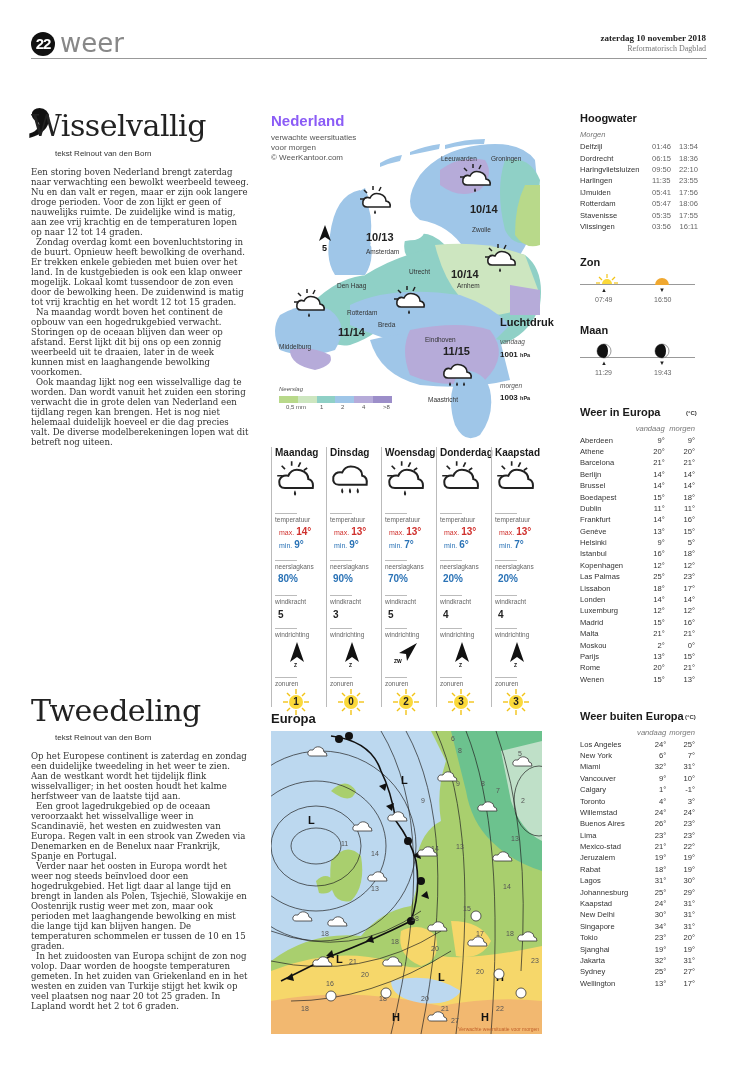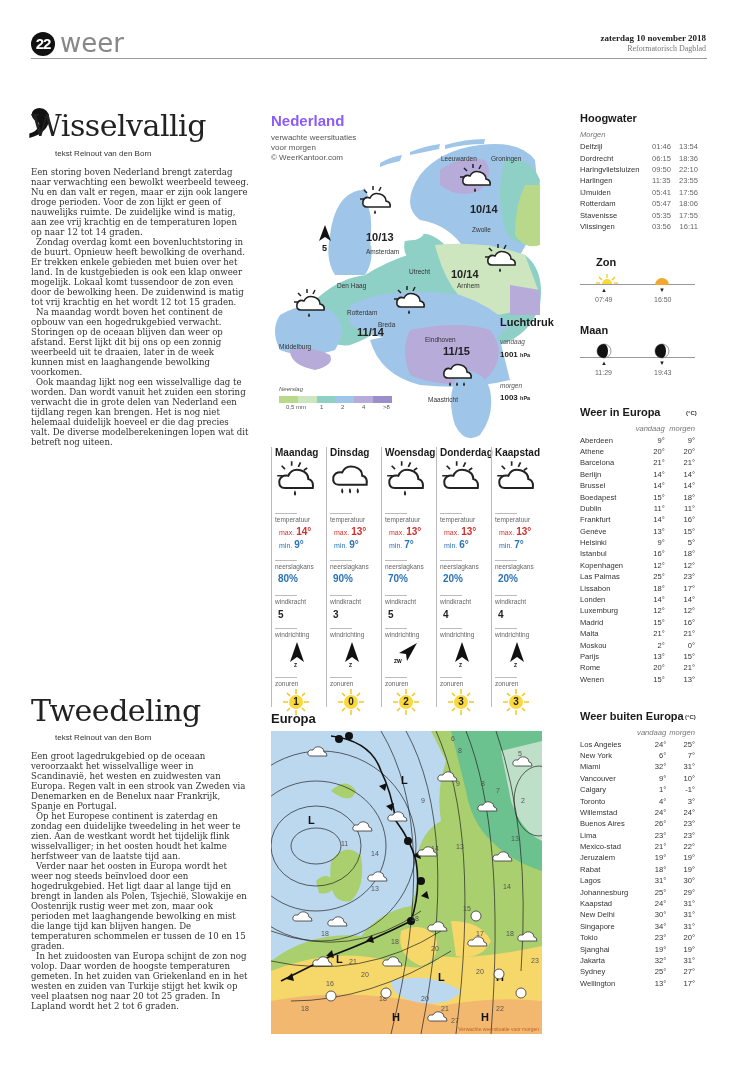--- a/index.html
+++ b/index.html
@@ -57,22 +57,22 @@
 <div class="abs art-body" style="top:167px">
   <p>Een storing boven Nederland brengt zaterdag naar verwachting een bewolkt weerbeeld teweeg. Nu en dan valt er regen, maar er zijn ook langere droge perioden. Voor de zon lijkt er geen of nauwelijks ruimte. De zuidelijke wind is matig, aan zee vrij krachtig en de temperaturen lopen op naar 12 tot 14 graden.</p>
   <p>Zondag overdag komt een bovenluchtstoring in de buurt. Opnieuw heeft bewolking de overhand. Er trekken enkele gebieden met buien over het land. In de kustgebieden is ook een klap onweer mogelijk. Lo­kaal komt tussendoor de zon even door de bewolking heen. De zuidenwind is matig tot vrij krachtig en het wordt 12 tot 15 graden.</p>
   <p>Na maandag wordt boven het continent de opbouw van een hogedrukgebied verwacht. Storingen op de oceaan blijven dan weer op afstand. Eerst lijkt dit bij ons op een zonnig weerbeeld uit te draaien, later in de week kunnen mist en laaghangende bewolking voorkomen.</p>
   <p>Ook maandag lijkt nog een wisselvallige dag te worden. Dan wordt vanuit het zuiden een storing verwacht die in grote delen van Nederland een tijdlang regen kan brengen. Het is nog niet helemaal duidelijk hoeveel er die dag precies valt. De diverse modelberekeningen lopen wat dit betreft nog uiteen.</p>
 </div>
 
 <div class="abs art-title" style="top:693px">Tweedeling</div>
 <div class="abs byline" style="top:733px">tekst Reinout van den Born</div>
 <div class="abs art-body" style="top:751px">
+  <p>Op het Europese continent is zaterdag en zondag een duidelijke tweedeling in het weer te zien. Aan de westkant wordt het tijdelijk flink wisselvalliger; in het oosten houdt het kalme herfstweer van de laatste tijd aan.</p>
   <p>Een groot lagedrukgebied op de oceaan veroorzaakt het wisselvallige weer in Scandinavië, het westen en zuidwesten van Europa. Regen valt in een strook van Zweden via Denemarken en de Benelux naar Frank­rijk, Spanje en Portugal.</p>
-  <p>Op het Europese continent is zaterdag en zondag een duidelijke tweedeling in het weer te zien. Aan de westkant wordt het tijdelijk flink wisselvalliger; in het oosten houdt het kalme herfstweer van de laatste tijd aan.</p>
   <p>Verder naar het oosten in Europa wordt het weer nog steeds beïnvloed door een hogedrukgebied. Het ligt daar al lange tijd en brengt in landen als Polen, Tsjechië, Slowakije en Oostenrijk rustig weer met zon, maar ook perioden met laaghangende bewol­king en mist die lange tijd kan blijven hangen. De temperaturen schommelen er tussen de 10 en 15 graden.</p>
   <p>In het zuidoosten van Europa schijnt de zon nog volop. Daar worden de hoogste temperaturen geme­ten. In het zuiden van Griekenland en in het westen en zuiden van Turkije stijgt het kwik op veel plaat­sen nog naar 20 tot 25 graden. In Lapland wordt het 2 tot 6 graden.</p>
 </div>
 
 <div class="abs h-title" style="left:271px;top:112px">Nederland</div>
 <div class="abs sub" style="left:271px;top:133px">
   <div>verwachte weersituaties</div>
   <div>voor morgen</div>
   <div>© WeerKantoor.com</div>
 </div>
@@ -120,21 +120,21 @@
 <div class="abs city" style="left:347px;top:309px">Rotterdam</div>
 <div class="abs city" style="left:457px;top:282px">Arnhem</div>
 <div class="abs city" style="left:378px;top:321px">Breda</div>
 <div class="abs city" style="left:279px;top:343px">Middelburg</div>
 <div class="abs city" style="left:425px;top:336px">Eindhoven</div>
 <div class="abs city" style="left:428px;top:396px">Maastricht</div>
 
 <div class="abs temp" style="left:470px;top:203px">10/14</div>
 <div class="abs temp" style="left:366px;top:231px">10/13</div>
 <div class="abs temp" style="left:451px;top:268px">10/14</div>
-<div class="abs temp" style="left:357px;top:326px">11/14</div>
+<div class="abs temp" style="left:338px;top:326px">11/14</div>
 <div class="abs temp" style="left:443px;top:345px">11/15</div>
 
 <svg class="abs" style="left:359px;top:185px" width="36" height="30" viewBox="0 0 36 30">
     <path d="M8 8 l-3 -3 M14 5 l0 -4 M20 6 l2 -4 M6 14 l-5 0" stroke="#222" stroke-width="1.5"></path>
     <path d="M8 22 q-5 0 -4 -6 q2 -5 7 -3 q3 -6 10 -4 q6 2 6 7 q5 1 4 6z" fill="#fff" stroke="#222" stroke-width="1.6"></path>
     <path d="M16 25 q-2 3 0 4 q2 -1 0 -4z" fill="#222"></path>
   </svg>
 <svg class="abs" style="left:459px;top:163px" width="36" height="30" viewBox="0 0 36 30">
     <path d="M8 8 l-3 -3 M14 5 l0 -4 M20 6 l2 -4 M6 14 l-5 0" stroke="#222" stroke-width="1.5"></path>
     <path d="M8 22 q-5 0 -4 -6 q2 -5 7 -3 q3 -6 10 -4 q6 2 6 7 q5 1 4 6z" fill="#fff" stroke="#222" stroke-width="1.6"></path>
@@ -409,21 +409,21 @@
         <td style="color:#666" class="n">17:55</td>
       </tr>
   <tr>
         <td>Vlissingen</td>
         <td style="color:#666">03:56</td>
         <td style="color:#666" class="n">16:11</td>
       </tr>
 </tbody>
   </table>
 
-<div class="abs h-small" style="left:596px;top:256px">Zon</div>
+<div class="abs h-small" style="left:580px;top:256px">Zon</div>
 <div class="abs" style="left:580px;top:284px;width:115px;height:1px;background:#999"></div>
 <svg class="abs" style="left:596px;top:274px" width="22" height="11" viewBox="0 0 22 11">
     <g stroke="#f2c318" stroke-width="1.2">
       <line x1="11" y1="0" x2="11" y2="4"></line>
       <line x1="3" y1="3" x2="6" y2="6"></line>
       <line x1="19" y1="3" x2="16" y2="6"></line>
       <line x1="0" y1="9" x2="4" y2="9"></line>
       <line x1="18" y1="9" x2="22" y2="9"></line>
     </g>
     <path d="M6 10 a5 5 0 0 1 10 0z" fill="#fbd93a"></path>

